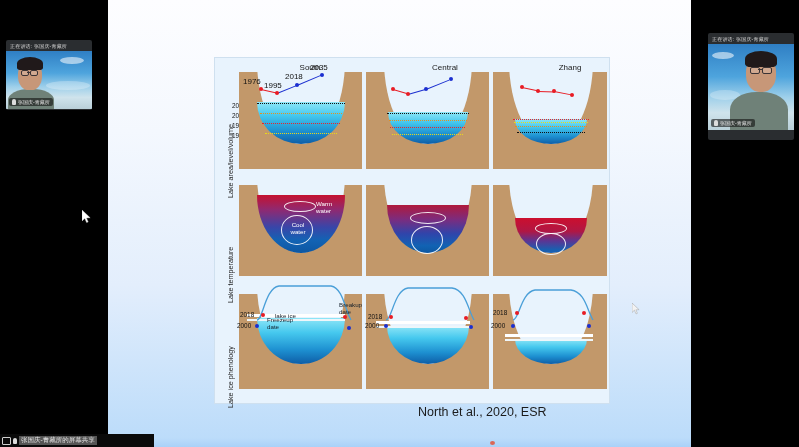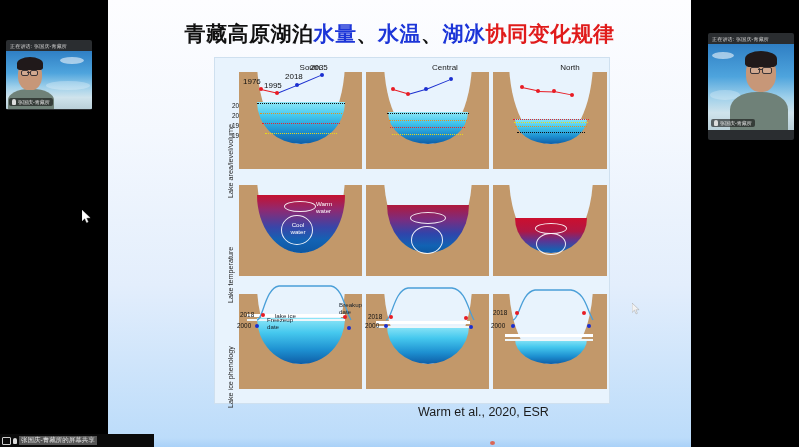--- a/index.html
+++ b/index.html
@@ -124,29 +124,26 @@
       <div class="glass" style="left:42px;top:23px;width:8px;height:5px;"></div>
       <div class="glass" style="left:54px;top:23px;width:8px;height:5px;"></div>
       <div class="glassbar" style="left:50px;top:25px;width:4px;"></div>
       <div class="vname">
         <span class="mic"></span>
         <span>张国庆-青藏所</span>
       </div>
     </div>
   </div>
 
-  <div class="title">
-    <span class="t-blk">青藏高原湖泊</span><span class="t-blu">水量</span><span class="t-blk">、</span><span class="t-blu">水温</span><span class="t-blk">、</span><span class="t-blu">湖冰</span><span class="t-red">协同变化规律</span>
-  </div>
 
   <div class="figure">
 
     <div class="coltitle" style="left:40px;top:5px;width:110px;">South</div>
     <div class="coltitle" style="left:175px;top:5px;width:110px;">Central</div>
-    <div class="coltitle" style="left:300px;top:5px;width:110px;">North</div>
+    <div class="coltitle" style="left:300px;top:5px;width:110px;">Zhang</div>
 
     <div class="ylab" style="left:11px;top:140px;">Lake area/level/volume</div>
     <div class="ylab" style="left:11px;top:245px;">Lake temperature</div>
     <div class="ylab" style="left:11px;top:350px;">Lake ice phenology</div>
 
     <div class="yl" style="left:17px;top:44px;">2035</div>
     <div class="yl" style="left:17px;top:54px;">2018</div>
     <div class="yl" style="left:17px;top:64px;">1976</div>
     <div class="yl" style="left:17px;top:74px;">1995</div>
     <div class="lead" style="left:37px;top:47px;width:27px;"></div>
@@ -313,21 +310,21 @@
       <path d="M20,40 C26,40 28,12 42,10 L78,10 C92,12 94,30 100,40" fill="none" stroke="#4a9fd8" stroke-width="1.3"></path>
     </svg>
     <div class="dot r" style="left:300px;top:253px;"></div>
     <div class="dot b" style="left:296px;top:266px;"></div>
     <div class="dot r" style="left:367px;top:253px;"></div>
     <div class="dot b" style="left:372px;top:266px;"></div>
     <div class="yl" style="left:278px;top:251px;">2018</div>
     <div class="yl" style="left:276px;top:264px;">2000</div>
   </div>
 
-  <div class="citation">Warm et al., 2020, ESR</div>
+  <div class="citation">North et al., 2020, ESR</div>
 
   <div class="sharebar">
     <span class="sb-ico"></span>
     <span class="sb-mic"></span>
     <span class="sb-txt">张国庆-青藏所的屏幕共享</span>
   </div>
 
   <div class="cursor" style="left:82px;top:210px;">
     <svg width="10" height="14" viewBox="0 0 10 14">
         <path d="M0,0 L0,11 L2.8,8.4 L4.6,12.6 L6.2,11.9 L4.5,7.9 L8.2,7.8 Z" fill="#ffffff" stroke="#cccccc" stroke-width=".4"></path>

